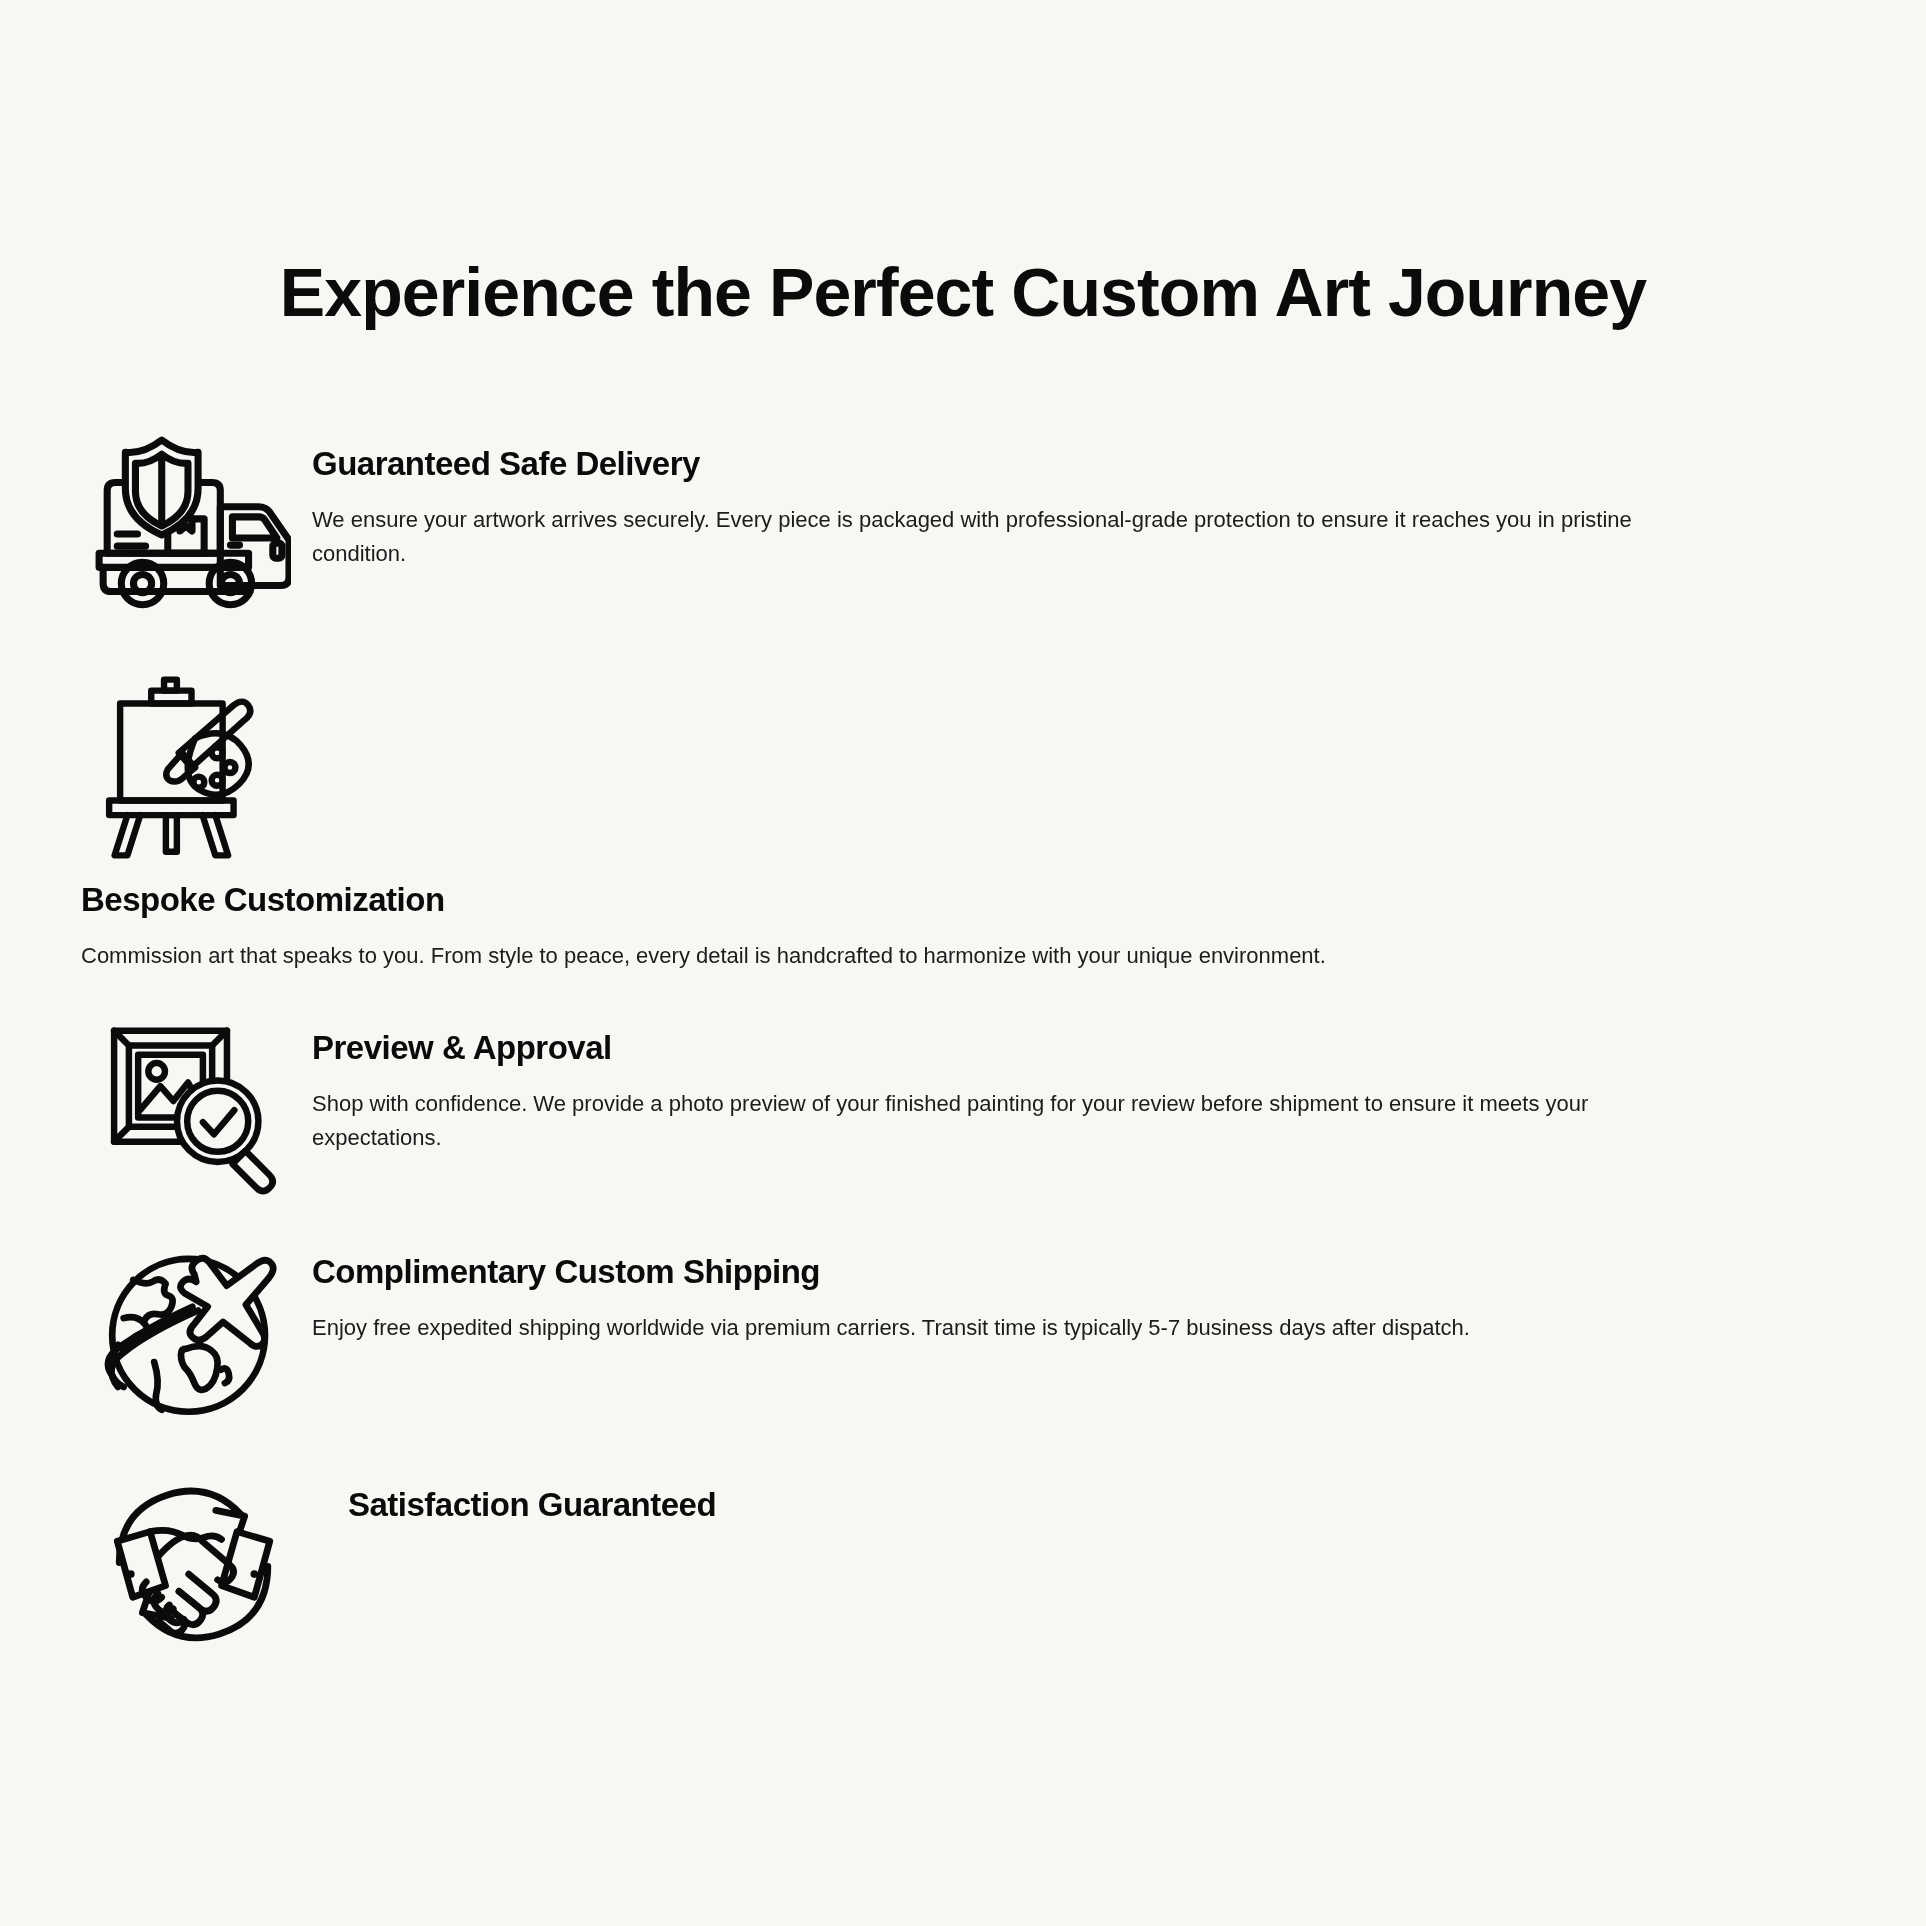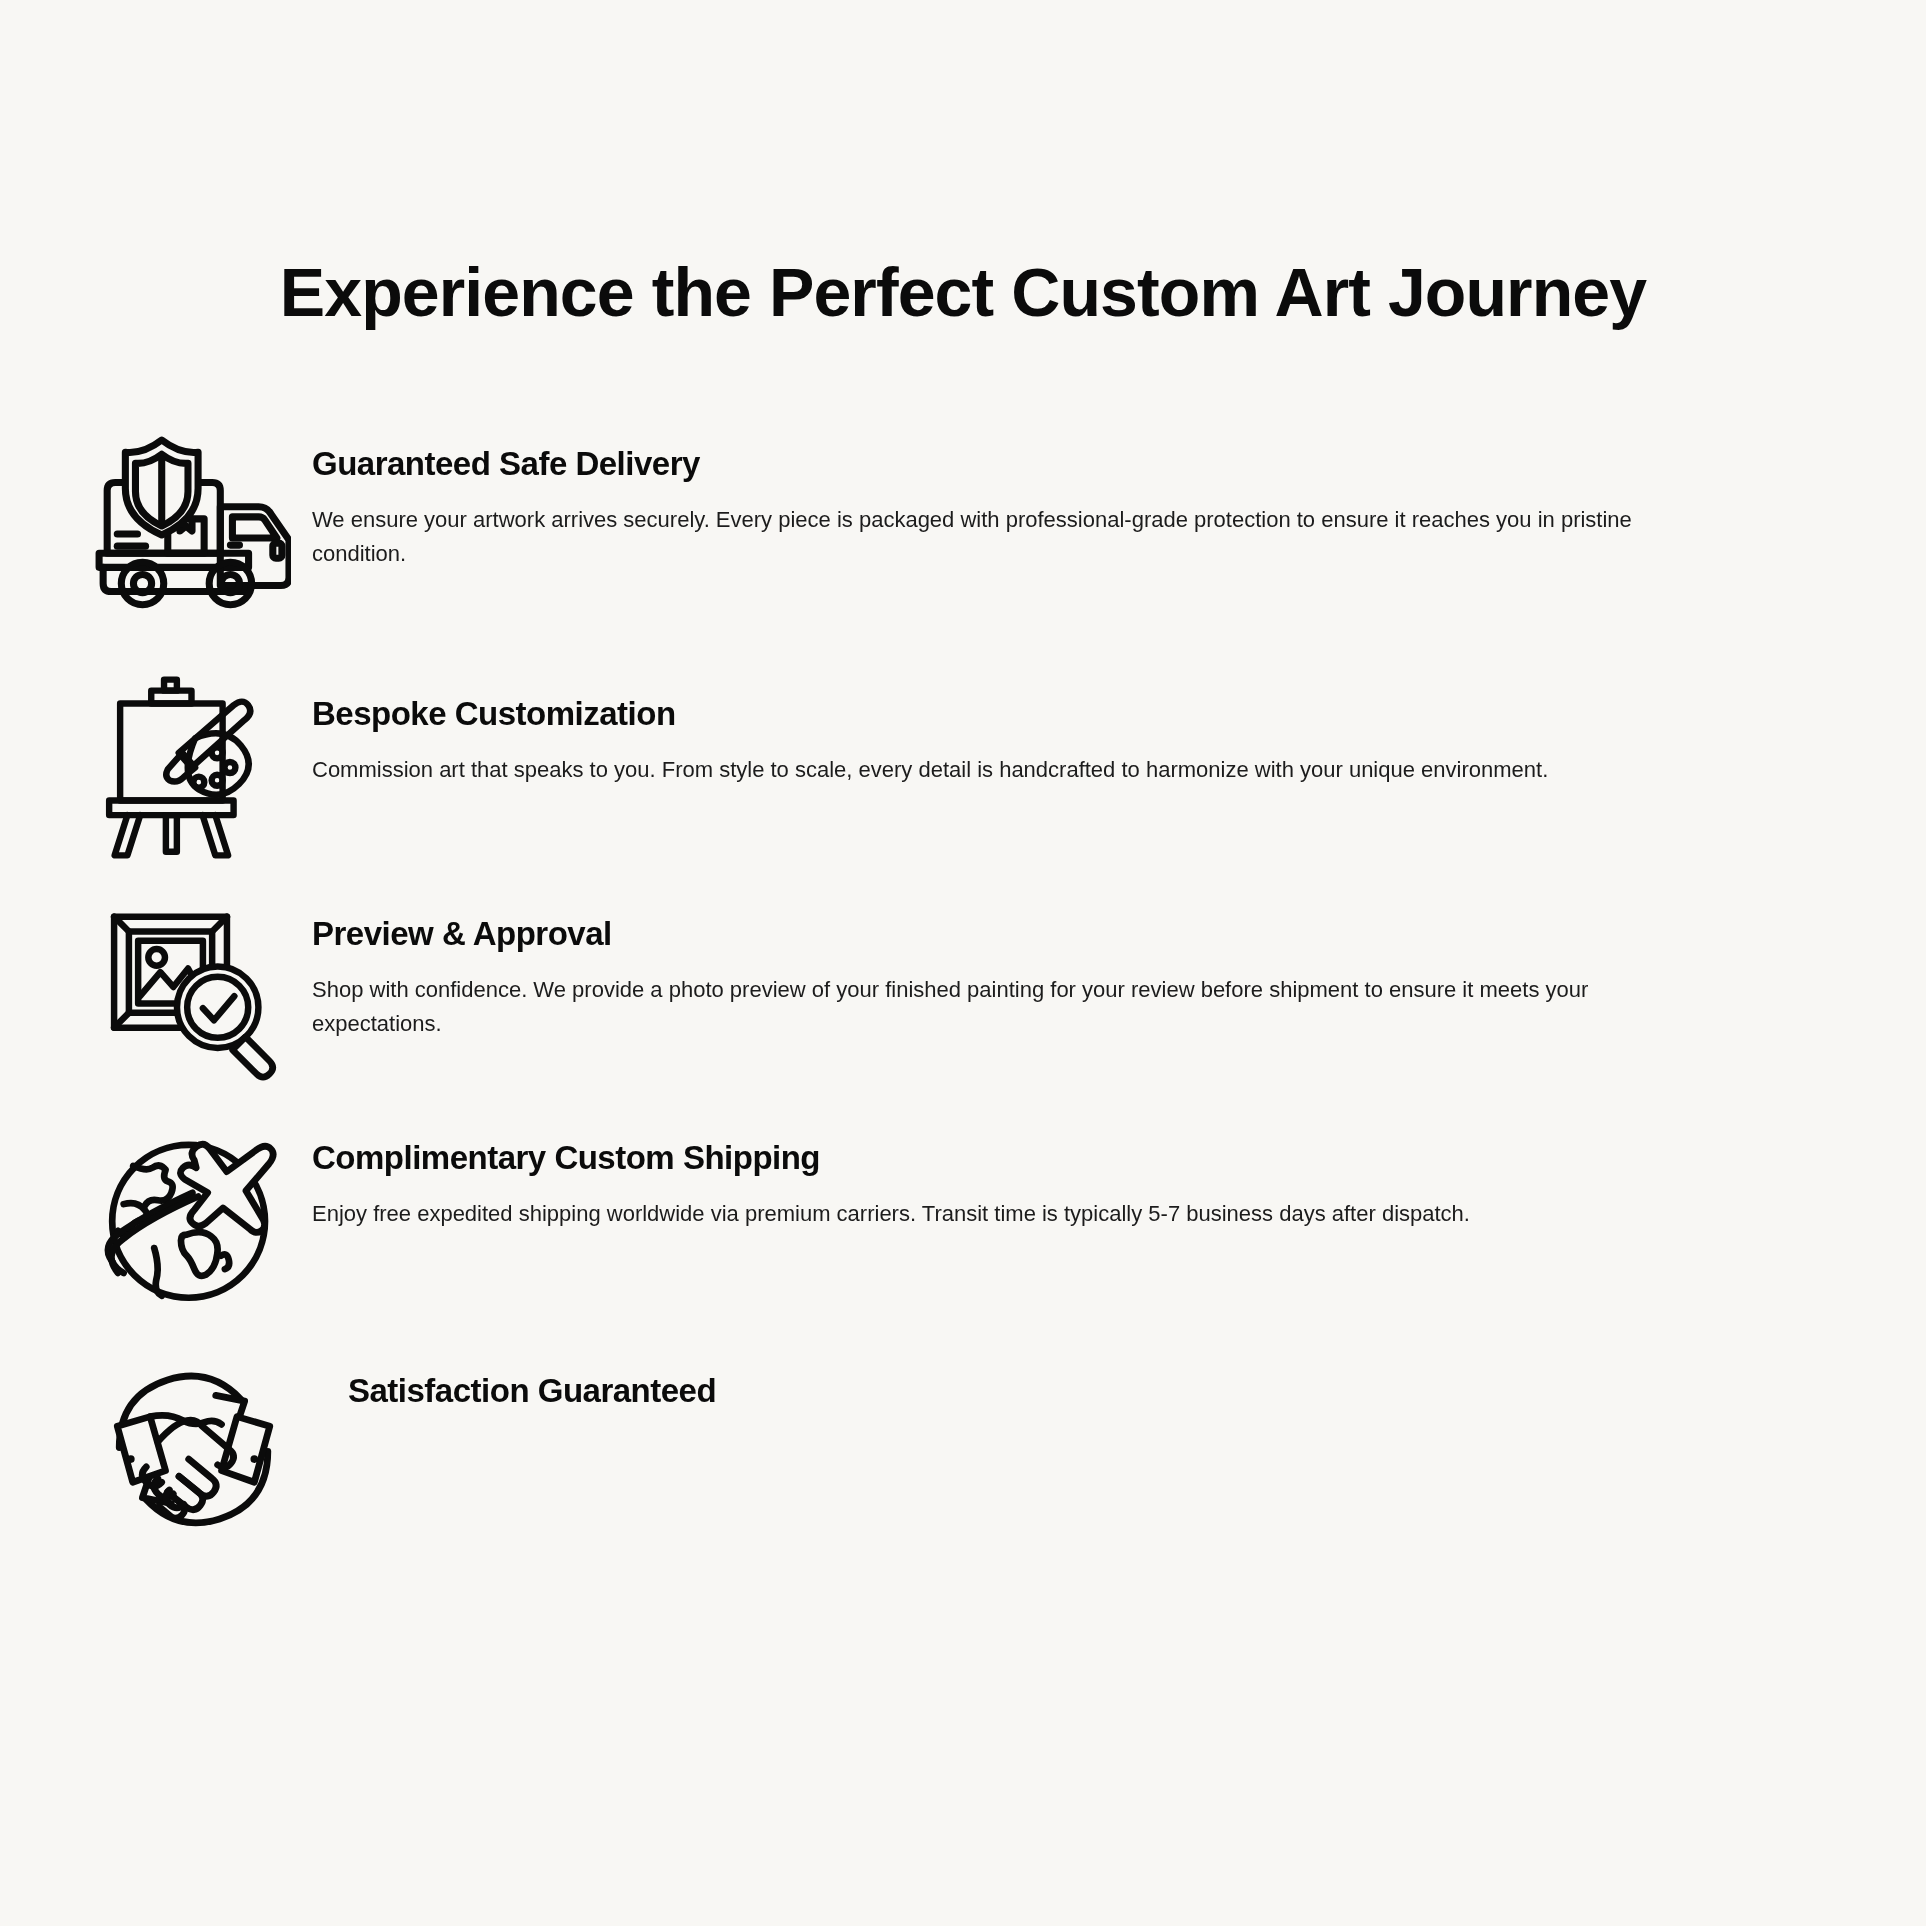--- a/index.html
+++ b/index.html
@@ -81,21 +81,21 @@
     font-size: 22px;
     font-weight: 400;
     color: #1c1c1c;
     line-height: 1.55;
     margin: 0;
     max-width: 1356px;
   }
 
   
   .row-1 { margin-bottom: 39px; }
-  .row-2 { margin-bottom: 35px; }
+  .row-2 { margin-bottom: 35px; flex-direction: column; }
   .row-3 { margin-bottom: 32px; }
   .row-4 { margin-bottom: 34px; }
   .row-5 { margin-bottom: 0; gap: 36px; }
 
   .row-1 .feature-icon-cell { padding-top: 0px; }
   .row-2 .feature-icon-cell { padding-top: 3.1px; padding-left: 18.5px; }
   .row-2 .feature-icon-cell svg { width: 183px; height: 183px; }
   .row-3 .feature-icon-cell { padding-top: 6.2px; padding-left: 21.6px; }
   .row-3 .feature-icon-cell svg { width: 185px; height: 185px; }
   .row-4 .feature-icon-cell { padding-top: 4.6px; padding-left: 14px; }
@@ -184,21 +184,21 @@
             <circle cx="128" cy="114" r="6"></circle>
             <circle cx="108" cy="116" r="6"></circle>
 
             <path d="M146 32 q10 -8 16 0 q6 8 -4 16 l-58 52 l-14 -16 z"></path>
             <path d="M90 84 l14 16 l-12 10 q-8 8 -16 4 q-6 -4 -2 -12 z"></path>
           </g>
         </svg>
       </div>
       <div class="feature-text-cell">
         <div class="feature-heading">Bespoke Customization</div>
-        <div class="feature-desc">Commission art that speaks to you. From style to scale, every detail is handcrafted to harmonize with your unique environment.</div>
+        <div class="feature-desc">Commission art that speaks to you. From style to peace, every detail is handcrafted to harmonize with your unique environment.</div>
       </div>
     </div>
 
     <div class="feature-row row-3">
       <div class="feature-icon-cell">
         <svg viewBox="0 0 200 200" xmlns="http://www.w3.org/2000/svg">
           <g class="ico">
 
             <path d="M12 18 h122 v120 h-122 z"></path>
             <path d="M28 34 h90 v88 h-90 z"></path>

